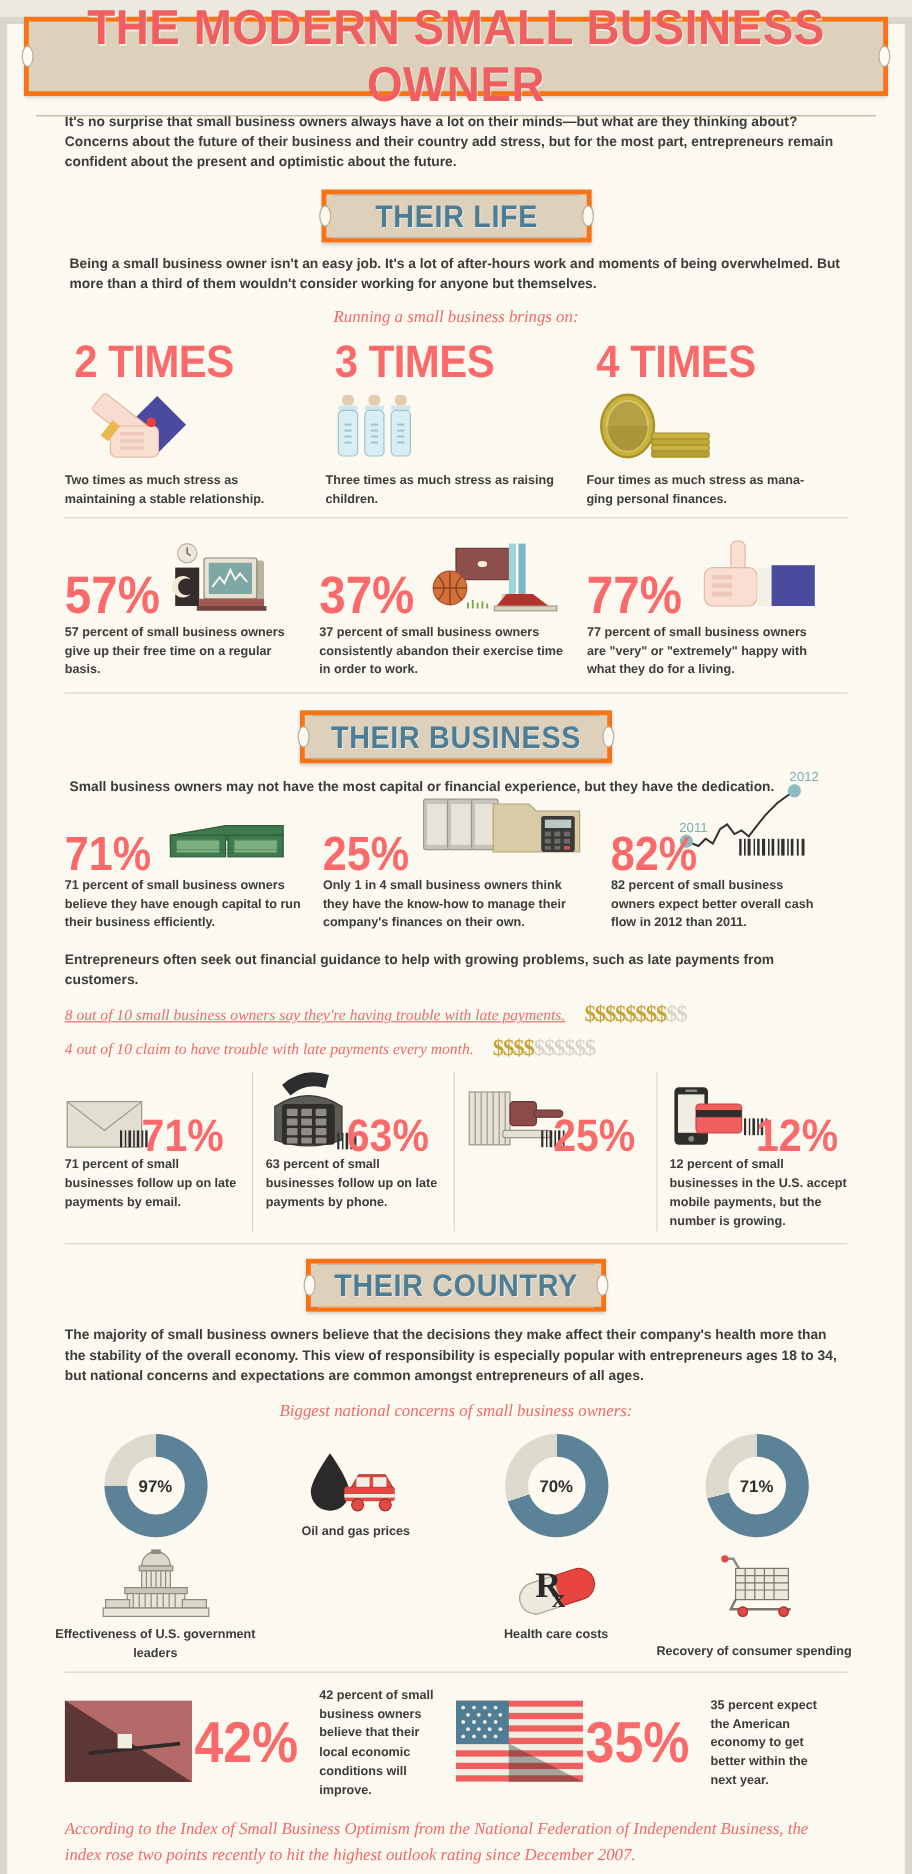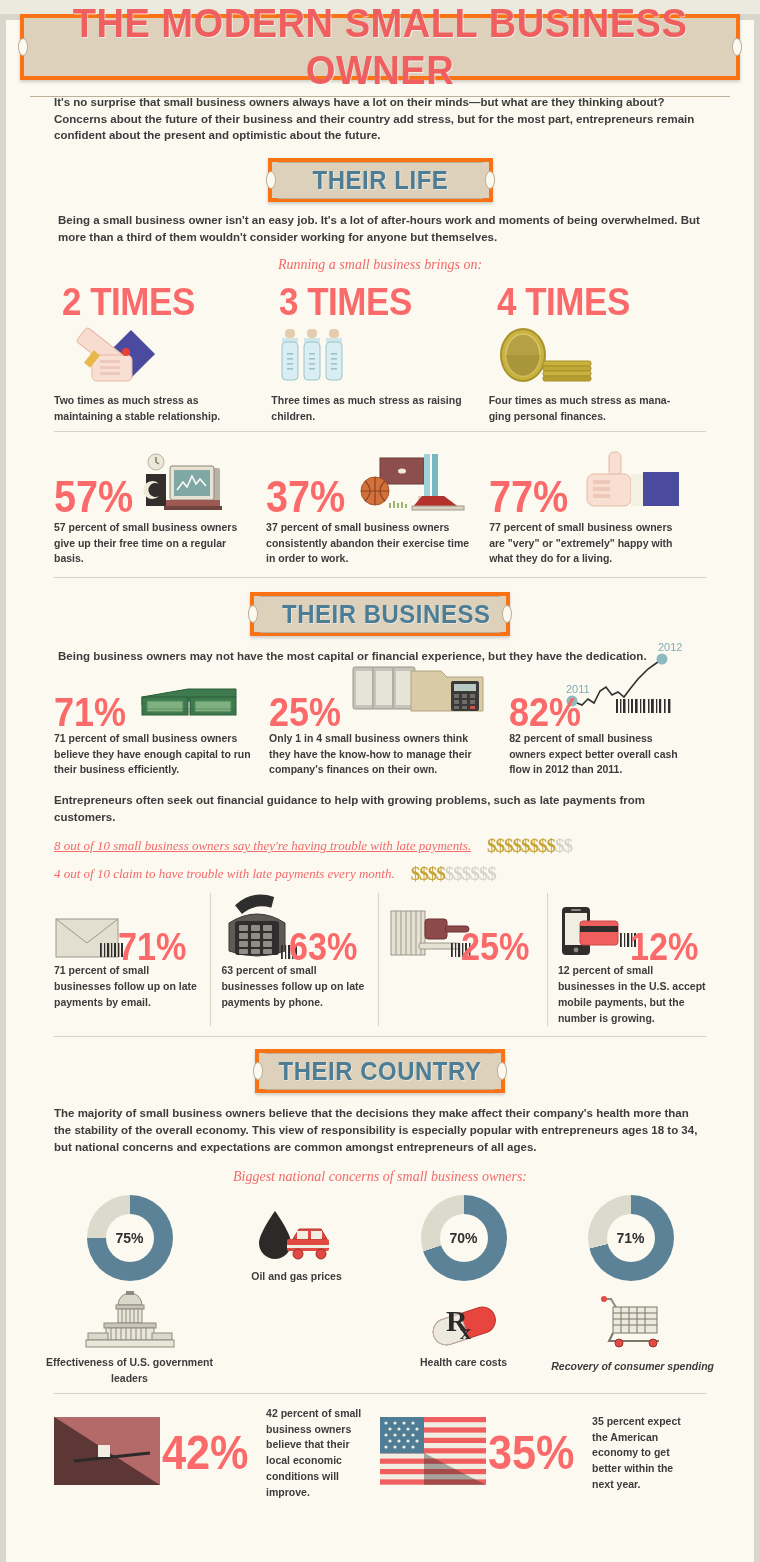--- a/index.html
+++ b/index.html
@@ -308,27 +308,27 @@
       <p class="cap" style="margin-top:4px;">77 percent of small business owners are "very" or "extremely" happy with what they do for a living.</p>
     </div>
   </div>
 
   <div class="hr" style="margin-top:10px;"></div>
 
   <div style="margin-top:14px;">
     <div class="ribbon sec-banner" style="width:260px;">
       <span class="notch-l"></span>
       <span class="notch-r"></span>
-      <div class="inner" style="width:100%;text-align:right;">
+      <div class="inner" style="width:100%;">
         <div class="sec-text">THEIR BUSINESS</div>
       </div>
     </div>
   </div>
 
-  <p class="body-text sec-intro" style="padding-top:12px;">Being business owners may not have the most capital or financial experience, but they have the dedication.</p>
+  <p class="body-text sec-intro" style="padding-top:12px;">Small business owners may not have the most capital or financial experience, but they have the dedication.</p>
 
   <div class="row3" style="margin-top:8px;position:relative;">
     <div>
       <div style="display:flex;align-items:flex-end;height:56px;">
         <div class="pct" style="font-size:40px;">71%</div>
         <div style="margin-left:2px;">
           <svg width="115" height="50" viewBox="0 0 115 50">
             <g fill="#3e7a4e" stroke="#2c5c39">
               <path d="M6 30 L6 22 L52 14 L100 14 L100 22 Z"></path>
               <rect x="6" y="22" width="46" height="18"></rect>
@@ -554,21 +554,21 @@
     </div>
   </div>
 
   <p class="body-text" style="padding:12px 48px 0 48px;">The majority of small business owners believe that the decisions they make affect their company's health more than the stability of the overall economy. This view of responsibility is especially popular with entrepreneurs ages 18 to 34, but national concerns and expectations are common amongst entrepreneurs of all ages.</p>
   <p class="script" style="margin-top:14px;">Biggest national concerns of small business owners:</p>
 
   <div style="display:flex;padding:10px 40px 0 40px;">
 
     <div style="flex:1;text-align:center;">
       <div class="donut" style="background:conic-gradient(#5b8297 0 75%, #dcdacd 75% 100%); border-radius:50%;">
-        <div class="hole">75%</div>
+        <div class="hole">97%</div>
       </div>
       <div style="height:62px;display:flex;align-items:flex-end;justify-content:center;margin-top:6px;">
         <svg width="96" height="58" viewBox="0 0 96 58">
           <path d="M48 2 a12 12 0 0 1 12 12 h-24 a12 12 0 0 1 12 -12z" fill="#dad7cb" stroke="#8e8a7d"></path>
           <rect x="44" y="0" width="8" height="4" fill="#8e8a7d"></rect>
           <rect x="34" y="14" width="28" height="4" fill="#c9c5b8" stroke="#8e8a7d"></rect>
           <rect x="36" y="18" width="24" height="14" fill="#e8e5d9" stroke="#8e8a7d"></rect>
           <g stroke="#8e8a7d">
               <path d="M40 18 v14 M44 18 v14 M48 18 v14 M52 18 v14 M56 18 v14"></path>
             </g>
@@ -628,21 +628,21 @@
           <circle cx="21" cy="8" r="3" fill="#e04a42"></circle>
           <rect x="30" y="16" width="44" height="26" fill="#eceadd" stroke="#7b7769"></rect>
           <g stroke="#7b7769" stroke-width="1">
             <path d="M30 22 h44 M30 28 h44 M30 34 h44 M38 16 v26 M46 16 v26 M54 16 v26 M62 16 v26"></path>
           </g>
           <path d="M30 42 l-4 8 h50" stroke="#7b7769" stroke-width="2" fill="none"></path>
           <circle cx="36" cy="52" r="4" fill="#e04a42" stroke="#9b332c"></circle>
           <circle cx="70" cy="52" r="4" fill="#e04a42" stroke="#9b332c"></circle>
         </svg>
       </div>
-      <p class="cap" style="text-align:right;margin-top:10px;font-style:italic;">Recovery of consumer spending</p>
+      <p class="cap" style="text-align:left;margin-top:20px;">Recovery of consumer spending</p>
     </div>
   </div>
 
   <div class="hr" style="margin-top:6px;"></div>
 
   <div style="display:flex;padding:12px 48px 0 48px;">
     <div style="flex:1;display:flex;align-items:center;">
       <div>
         <svg width="106" height="68" viewBox="0 0 106 68">
           <rect x="0" y="0" width="106" height="68" fill="#b56a6a"></rect>
@@ -695,19 +695,20 @@
               <circle cx="33" cy="30" r="1.6"></circle>
           </g>
           <path d="M44 36 L106 68 L44 68 Z" fill="#2b2a28" opacity=".38"></path>
         </svg>
       </div>
       <div class="pct" style="font-size:48px;margin:0 8px 0 2px;">35%</div>
       <p class="cap" style="width:100px;">35 percent expect the American economy to get better within the next year.</p>
     </div>
   </div>
 
+  <p class="script" style="text-align:left;padding:14px 48px 0 48px;line-height:1.55;font-size:14px;">According to the Index of Small Business Optimism from the National Federation of Independent Business, the index rose two points recently to hit the highest outlook rating since December 2007.</p>
 
   <div style="display:flex;align-items:flex-end;justify-content:space-between;padding:12px 48px 0 58px;">
     
     
   </div>
 
 </div>
 
 </body></html>

